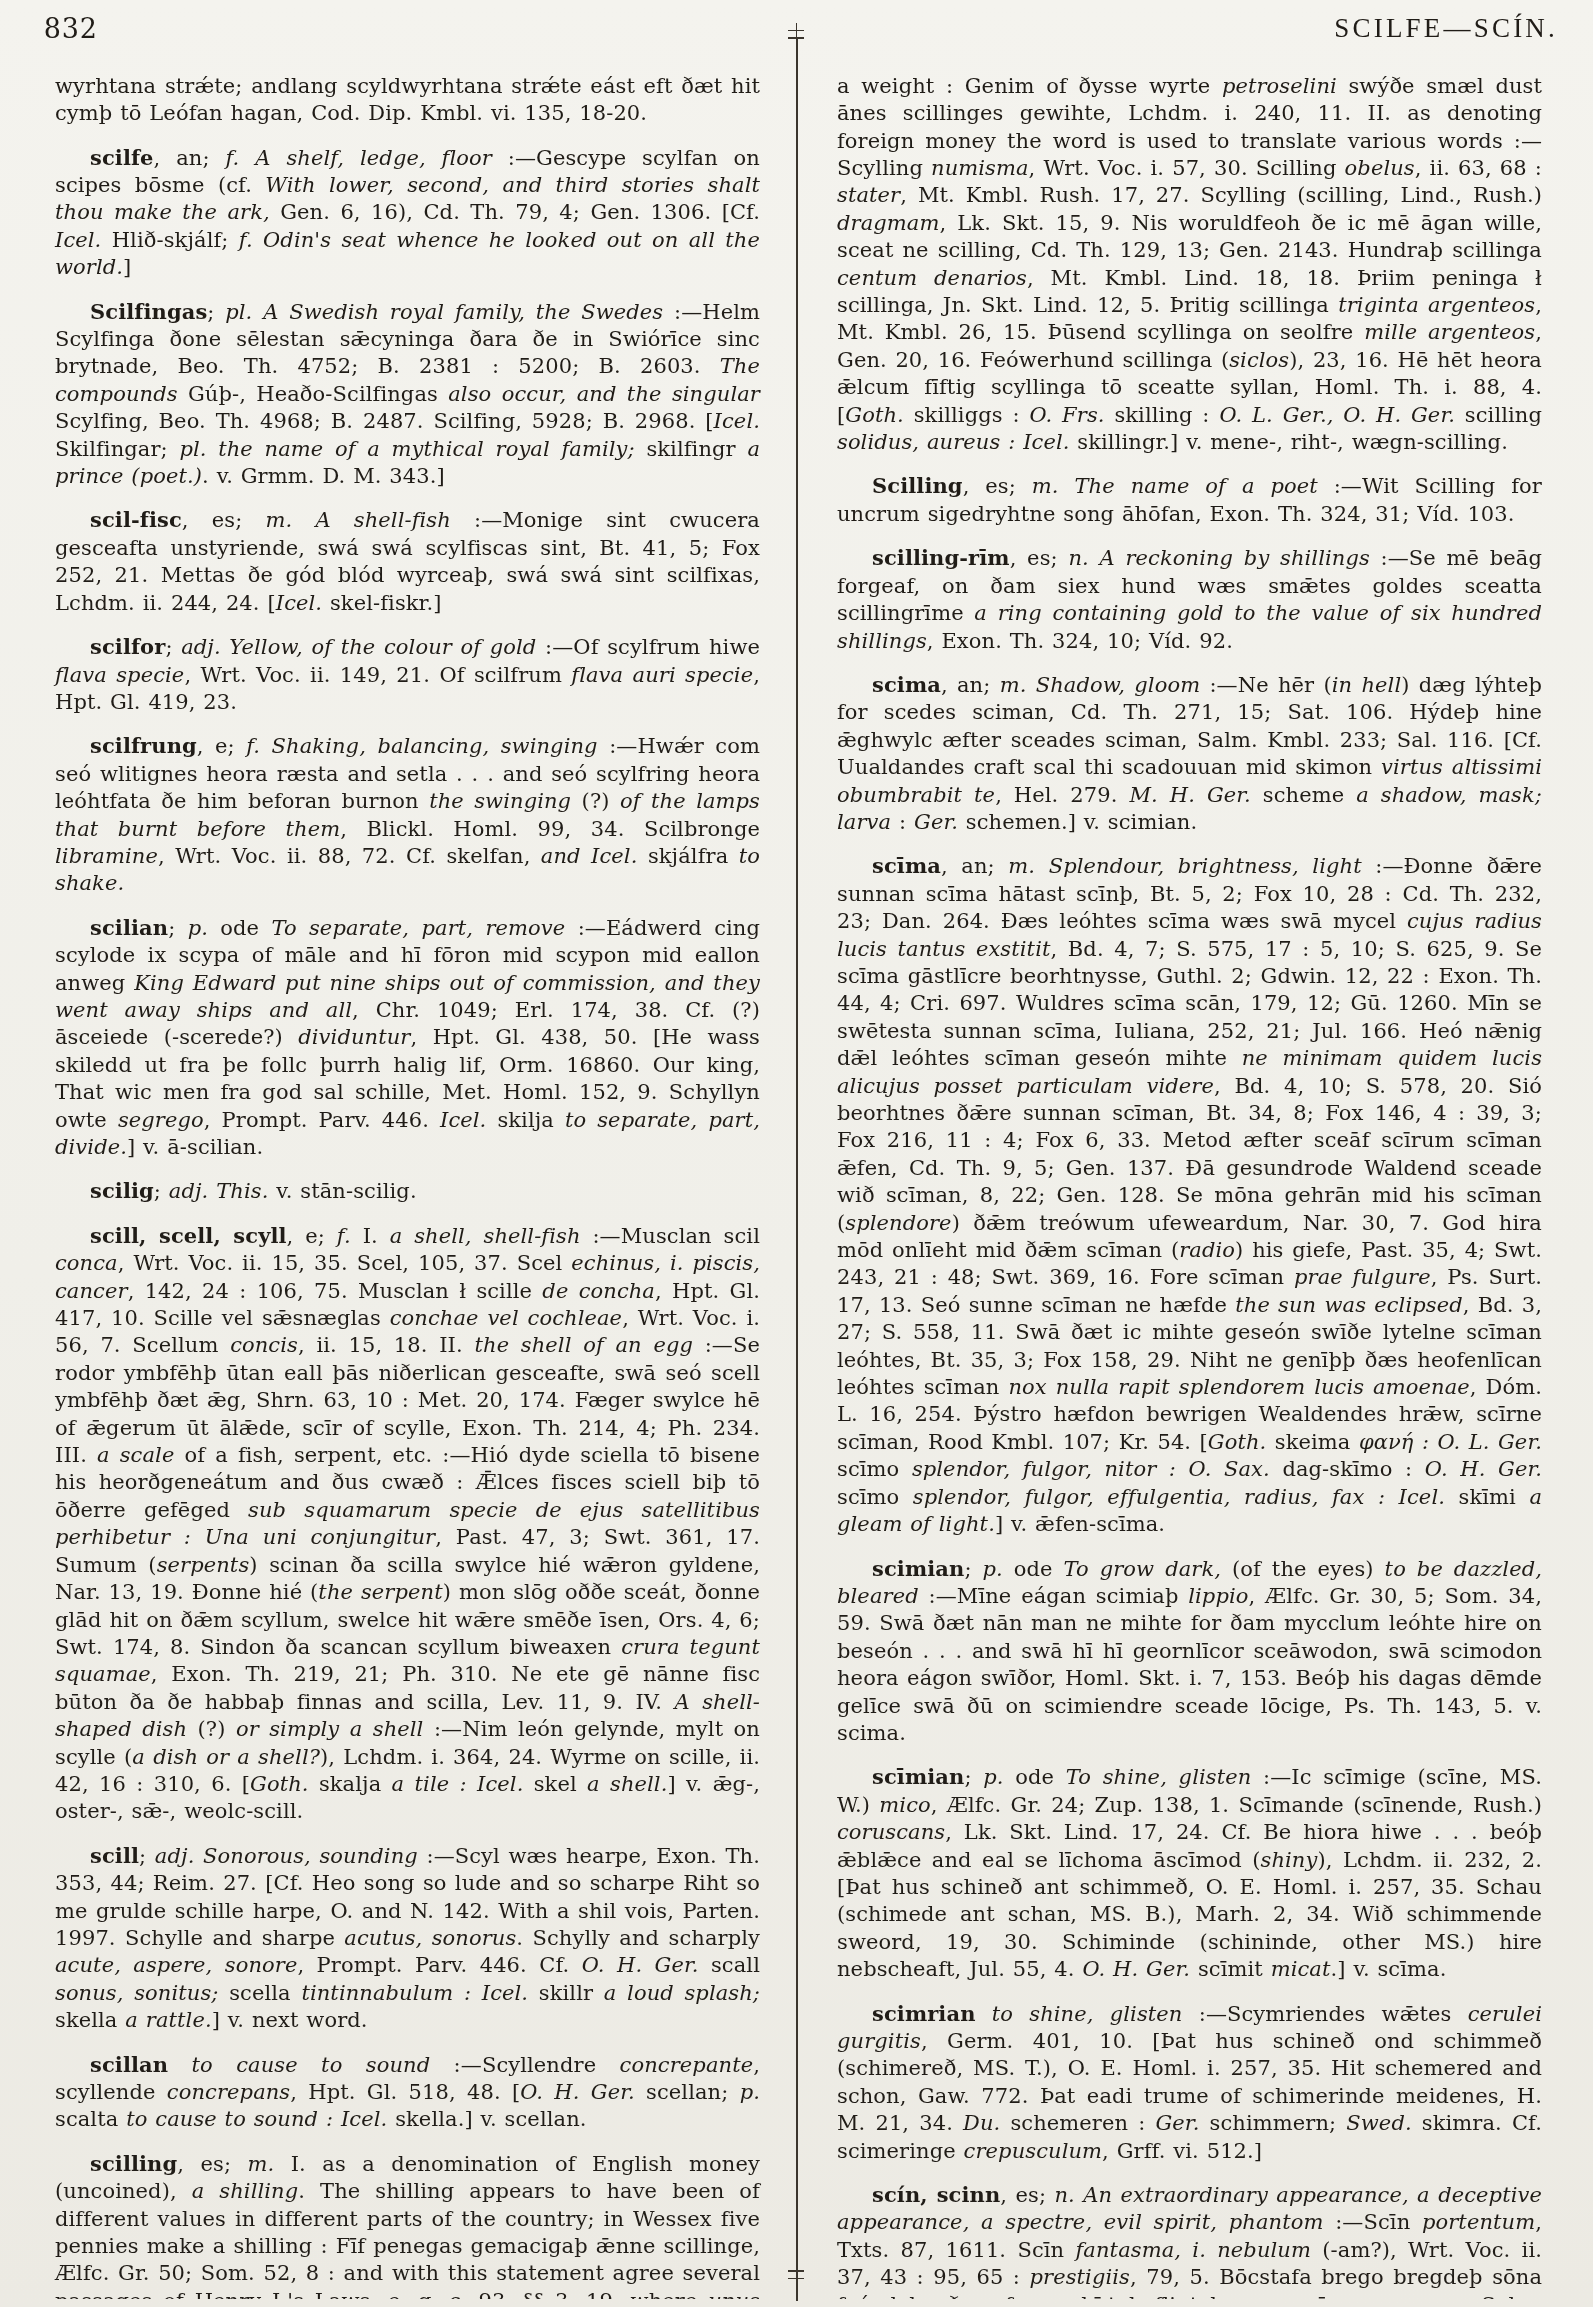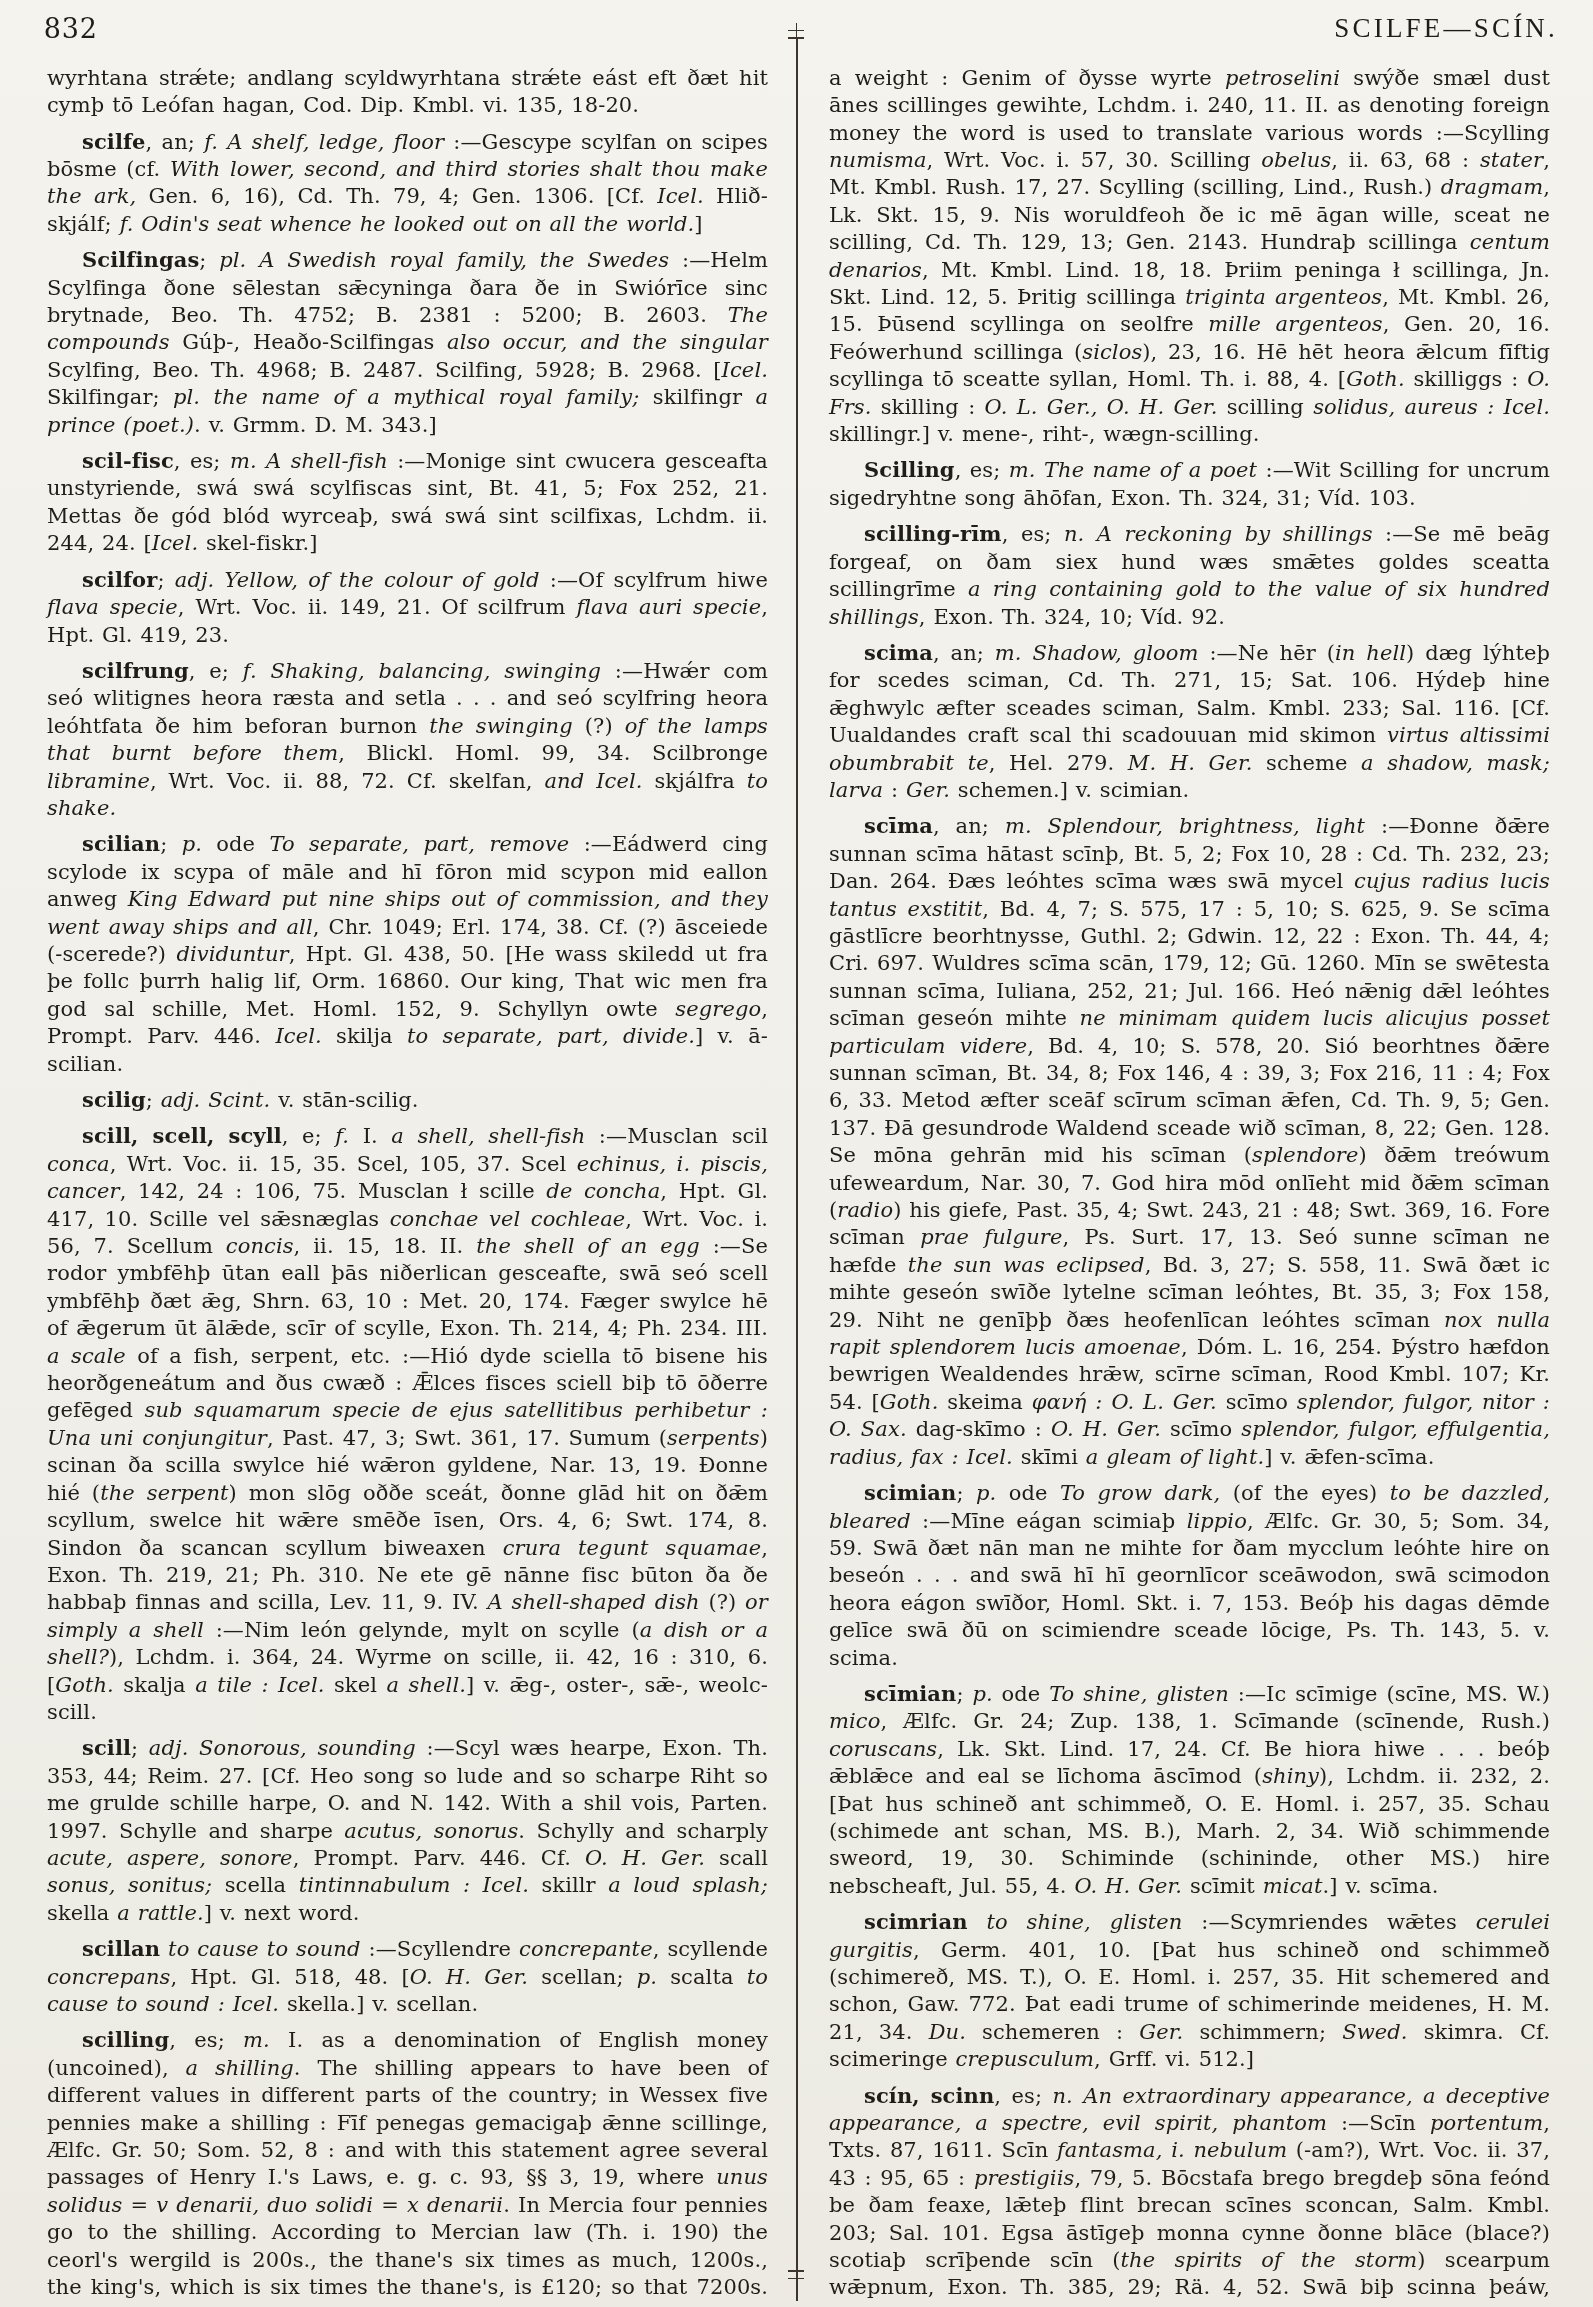--- a/index.html
+++ b/index.html
@@ -26,21 +26,21 @@
   }
   .columns{
     display:flex;gap:45px;margin-top:6.5px;height:2242px;overflow:hidden;
   }
   .column{
     flex:1 1 0;min-width:0;
     text-align:justify;
     font-size:21px;line-height:27.4px;
     word-spacing:0.05em;letter-spacing:0.1px;
   }
-  .column p{margin:8px;text-indent:35px}
+  .column p{margin:16px;text-indent:35px}
   .column p.continuation{text-indent:0}
   .hw{font-weight:700}
   .column i{font-style:italic}
   .center-divider{
     position:absolute;left:796px;top:37px;bottom:6.5px;width:1.6px;
     background:#3b352d;
   }
   .printers-mark{position:absolute;left:786px;width:21px;height:29px}
   .printers-mark .v{position:absolute;left:9.7px;top:0;width:1.6px;height:29px;background:#3b352d}
   .printers-mark .h{position:absolute;left:2.4px;top:7.3px;width:16px;height:1.6px;background:#3b352d}
@@ -59,21 +59,21 @@
 
   <div class="columns">
     <div class="column">
         <p class="entry continuation">wyrhtana strǽte; andlang scyldwyrhtana strǽte eást eft ðæt hit cymþ tō Leófan hagan, Cod. Dip. Kmbl. vi. 135, 18-20.</p>
         <p class="entry"><b class="hw">scilfe</b>, an; <i>f. A shelf, ledge, floor</i> :—Gescype scylfan on scipes bōsme (cf. <i>With lower, second, and third stories shalt thou make the ark,</i> Gen. 6, 16), Cd. Th. 79, 4; Gen. 1306. [Cf. <i>Icel.</i> Hlið-skjálf; <i>f. Odin's seat whence he looked out on all the world.</i>]</p>
         <p class="entry"><b class="hw">Scilfingas</b>; <i>pl. A Swedish royal family, the Swedes</i> :—Helm Scylfinga ðone sēlestan sǣcyninga ðara ðe in Swiórīce sinc brytnade, Beo. Th. 4752; B. 2381 : 5200; B. 2603. <i>The compounds</i> Gúþ-, Heaðo-Scilfingas <i>also occur, and the singular</i> Scylfing, Beo. Th. 4968; B. 2487. Scilfing, 5928; B. 2968. [<i>Icel.</i> Skilfingar; <i>pl. the name of a mythical royal family;</i> skilfingr <i>a prince (poet.)</i>. v. Grmm. D. M. 343.]</p>
         <p class="entry"><b class="hw">scil-fisc</b>, es; <i>m. A shell-fish</i> :—Monige sint cwucera gesceafta unstyriende, swá swá scylfiscas sint, Bt. 41, 5; Fox 252, 21. Mettas ðe gód blód wyrceaþ, swá swá sint scilfixas, Lchdm. ii. 244, 24. [<i>Icel.</i> skel-fiskr.]</p>
         <p class="entry"><b class="hw">scilfor</b>; <i>adj. Yellow, of the colour of gold</i> :—Of scylfrum hiwe <i>flava specie</i>, Wrt. Voc. ii. 149, 21. Of scilfrum <i>flava auri specie</i>, Hpt. Gl. 419, 23.</p>
         <p class="entry"><b class="hw">scilfrung</b>, e; <i>f. Shaking, balancing, swinging</i> :—Hwǽr com seó wlitignes heora ræsta and setla . . . and seó scylfring heora leóhtfata ðe him beforan burnon <i>the swinging</i> (?) <i>of the lamps that burnt before them</i>, Blickl. Homl. 99, 34. Scilbronge <i>libramine</i>, Wrt. Voc. ii. 88, 72. Cf. skelfan, <i>and Icel.</i> skjálfra <i>to shake.</i></p>
         <p class="entry"><b class="hw">scilian</b>; <i>p.</i> ode <i>To separate, part, remove</i> :—Eádwerd cing scylode ix scypa of māle and hī fōron mid scypon mid eallon anweg <i>King Edward put nine ships out of commission, and they went away ships and all</i>, Chr. 1049; Erl. 174, 38. Cf. (?) āsceiede (-scerede?) <i>dividuntur</i>, Hpt. Gl. 438, 50. [He wass skiledd ut fra þe follc þurrh halig lif, Orm. 16860. Our king, That wic men fra god sal schille, Met. Homl. 152, 9. Schyllyn owte <i>segrego</i>, Prompt. Parv. 446. <i>Icel.</i> skilja <i>to separate, part, divide.</i>] v. ā-scilian.</p>
-        <p class="entry"><b class="hw">scilig</b>; <i>adj. Scint.</i> v. stān-scilig.</p>
+        <p class="entry"><b class="hw">scilig</b>; <i>adj. This.</i> v. stān-scilig.</p>
         <p class="entry"><b class="hw">scill, scell, scyll</b>, e; <i>f.</i> I. <i>a shell, shell-fish</i> :—Musclan scil <i>conca</i>, Wrt. Voc. ii. 15, 35. Scel, 105, 37. Scel <i>echinus, i. piscis, cancer</i>, 142, 24 : 106, 75. Musclan ł scille <i>de concha</i>, Hpt. Gl. 417, 10. Scille vel sǣsnæglas <i>conchae vel cochleae</i>, Wrt. Voc. i. 56, 7. Scellum <i>concis</i>, ii. 15, 18. II. <i>the shell of an egg</i> :—Se rodor ymbfēhþ ūtan eall þās niðerlican gesceafte, swā seó scell ymbfēhþ ðæt ǣg, Shrn. 63, 10 : Met. 20, 174. Fæger swylce hē of ǣgerum ūt ālǣde, scīr of scylle, Exon. Th. 214, 4; Ph. 234. III. <i>a scale</i> of a fish, serpent, etc. :—Hió dyde sciella tō bisene his heorðgeneátum and ðus cwæð : Ǣlces fisces sciell biþ tō ōðerre gefēged <i>sub squamarum specie de ejus satellitibus perhibetur : Una uni conjungitur</i>, Past. 47, 3; Swt. 361, 17. Sumum (<i>serpents</i>) scinan ða scilla swylce hié wǣron gyldene, Nar. 13, 19. Ðonne hié (<i>the serpent</i>) mon slōg oððe sceát, ðonne glād hit on ðǣm scyllum, swelce hit wǣre smēðe īsen, Ors. 4, 6; Swt. 174, 8. Sindon ða scancan scyllum biweaxen <i>crura tegunt squamae</i>, Exon. Th. 219, 21; Ph. 310. Ne ete gē nānne fisc būton ða ðe habbaþ finnas and scilla, Lev. 11, 9. IV. <i>A shell-shaped dish</i> (?) <i>or simply a shell</i> :—Nim león gelynde, mylt on scylle (<i>a dish or a shell?</i>), Lchdm. i. 364, 24. Wyrme on scille, ii. 42, 16 : 310, 6. [<i>Goth.</i> skalja <i>a tile : Icel.</i> skel <i>a shell.</i>] v. ǣg-, oster-, sǣ-, weolc-scill.</p>
         <p class="entry"><b class="hw">scill</b>; <i>adj. Sonorous, sounding</i> :—Scyl wæs hearpe, Exon. Th. 353, 44; Reim. 27. [Cf. Heo song so lude and so scharpe Riht so me grulde schille harpe, O. and N. 142. With a shil vois, Parten. 1997. Schylle and sharpe <i>acutus, sonorus</i>. Schylly and scharply <i>acute, aspere, sonore</i>, Prompt. Parv. 446. Cf. <i>O. H. Ger.</i> scall <i>sonus, sonitus;</i> scella <i>tintinnabulum : Icel.</i> skillr <i>a loud splash;</i> skella <i>a rattle.</i>] v. next word.</p>
         <p class="entry"><b class="hw">scillan</b> <i>to cause to sound</i> :—Scyllendre <i>concrepante</i>, scyllende <i>concrepans</i>, Hpt. Gl. 518, 48. [<i>O. H. Ger.</i> scellan; <i>p.</i> scalta <i>to cause to sound : Icel.</i> skella.] v. scellan.</p>
         <p class="entry"><b class="hw">scilling</b>, es; <i>m.</i> I. as a denomination of English money (uncoined), <i>a shilling</i>. The shilling appears to have been of different values in different parts of the country; in Wessex five pennies make a shilling : Fīf penegas gemacigaþ ǣnne scillinge, Ælfc. Gr. 50; Som. 52, 8 : and with this statement agree several passages of Henry I.'s Laws, e. g. c. 93, §§ 3, 19, where <i>unus solidus = v denarii, duo solidi = x denarii</i>. In Mercia four pennies go to the shilling. According to Mercian law (Th. i. 190) the ceorl's wergild is 200s., the thane's six times as much, 1200s., the king's, which is six times the thane's, is £120; so that 7200s. = 120 × 240d., i.e. the shilling is four pennies. With this agrees L. W. i. 11; Th. i. 473, where it is said : <i>Solidum Anglicum quatuor denarii constituunt.</i> In the Norman time the shilling is twelve pennies. This reckoning seems to be taken in earlier times. v. riht-scilling and Ex. 21, 10. The word is of constant occurrence in the Laws and Charters; from the latter the following passage may illustrate the point that the shilling was a denomination of value, not a coin : Biscop gesalde six hund scillinga on golde, Chart. Th. 90, 21. It also occurs as</p>
       </div>
     <div class="column">
         <p class="entry continuation">a weight : Genim of ðysse wyrte <i>petroselini</i> swýðe smæl dust ānes scillinges gewihte, Lchdm. i. 240, 11. II. as denoting foreign money the word is used to translate various words :—Scylling <i>numisma</i>, Wrt. Voc. i. 57, 30. Scilling <i>obelus</i>, ii. 63, 68 : <i>stater</i>, Mt. Kmbl. Rush. 17, 27. Scylling (scilling, Lind., Rush.) <i>dragmam</i>, Lk. Skt. 15, 9. Nis woruldfeoh ðe ic mē āgan wille, sceat ne scilling, Cd. Th. 129, 13; Gen. 2143. Hundraþ scillinga <i>centum denarios</i>, Mt. Kmbl. Lind. 18, 18. Þriim peninga ł scillinga, Jn. Skt. Lind. 12, 5. Þritig scillinga <i>triginta argenteos</i>, Mt. Kmbl. 26, 15. Þūsend scyllinga on seolfre <i>mille argenteos</i>, Gen. 20, 16. Feówerhund scillinga (<i>siclos</i>), 23, 16. Hē hēt heora ǣlcum fīftig scyllinga tō sceatte syllan, Homl. Th. i. 88, 4. [<i>Goth.</i> skilliggs : <i>O. Frs.</i> skilling : <i>O. L. Ger., O. H. Ger.</i> scilling <i>solidus, aureus : Icel.</i> skillingr.] v. mene-, riht-, wægn-scilling.</p>
         <p class="entry"><b class="hw">Scilling</b>, es; <i>m. The name of a poet</i> :—Wit Scilling for uncrum sigedryhtne song āhōfan, Exon. Th. 324, 31; Víd. 103.</p>
         <p class="entry"><b class="hw">scilling-rīm</b>, es; <i>n. A reckoning by shillings</i> :—Se mē beāg forgeaf, on ðam siex hund wæs smǣtes goldes sceatta scillingrīme <i>a ring containing gold to the value of six hundred shillings</i>, Exon. Th. 324, 10; Víd. 92.</p>
         <p class="entry"><b class="hw">scima</b>, an; <i>m. Shadow, gloom</i> :—Ne hēr (<i>in hell</i>) dæg lýhteþ for scedes sciman, Cd. Th. 271, 15; Sat. 106. Hýdeþ hine ǣghwylc æfter sceades sciman, Salm. Kmbl. 233; Sal. 116. [Cf. Uualdandes craft scal thi scadouuan mid skimon <i>virtus altissimi obumbrabit te</i>, Hel. 279. <i>M. H. Ger.</i> scheme <i>a shadow, mask; larva</i> : <i>Ger.</i> schemen.] v. scimian.</p>

